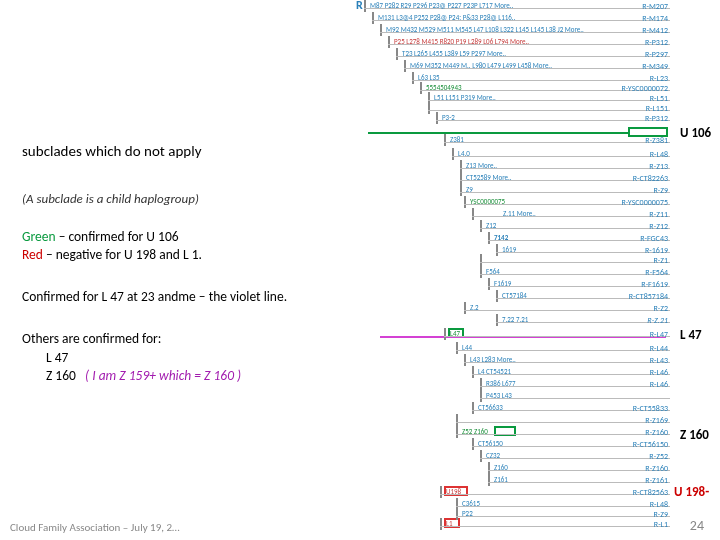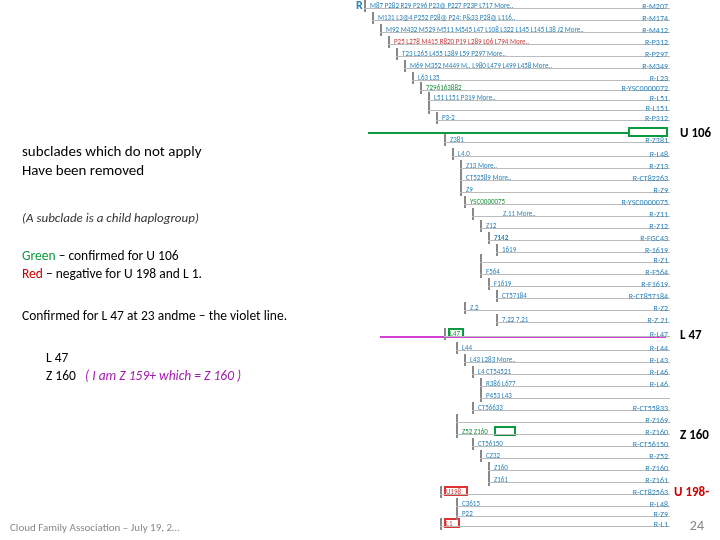--- a/index.html
+++ b/index.html
@@ -38,29 +38,29 @@
 
 </style>
 </head>
 <body>
 
 <div class="slide">
 
   <div class="left-col">
     <div class="subtitle">
       <span>subclades which do not apply</span><br>
-      <span>Have been removed</span>
     </div>
     <div class="sub-italic">(A subclade is a child haplogroup)</div>
     <div class="legend1">
       <span class="legend-green">Green</span><span> – confirmed for U 106</span><br>
       <span class="legend-red">Red</span><span> – negative for U 198 and L 1.</span>
     </div>
     <div class="para">Confirmed for L 47 at 23 andme – the violet line.</div>
     <div class="others">
+      <div>Others are confirmed for:</div>
       <div class="indent">L 47</div>
       <div class="indent">
         <span>Z 160</span>&nbsp;&nbsp;
         <span class="zcomment">( I am Z 159+ which = Z 160 )</span>
       </div>
     </div>
   </div>
 
   <div class="tree" id="tree">
     <div class="green-box" style="left:298px; top:127px; width:40px; height:10px;"></div>
@@ -95,21 +95,21 @@
       <div class="vline" style="left: 74px; top: 60px; height: 12px;"></div>
       <div class="hline" style="left: 74px; top: 68px; width: 266px;"></div>
       <div class="node-label" style="left: 80px; top: 61px;">M69 M352 M449 M.. L980 L479 L499 L458 More..</div>
       <div class="tree-right-label" style="top: 61px;">R-M349</div>
       <div class="vline" style="left: 82px; top: 72px; height: 12px;"></div>
       <div class="hline" style="left: 82px; top: 80px; width: 258px;"></div>
       <div class="node-label" style="left: 88px; top: 73px;">L63 L35</div>
       <div class="tree-right-label" style="top: 73px;">R-L23</div>
       <div class="vline" style="left: 90px; top: 82px; height: 12px;"></div>
       <div class="hline" style="left: 90px; top: 90px; width: 250px;"></div>
-      <div class="node-label green" style="left: 96px; top: 83px;">7296163882</div>
+      <div class="node-label green" style="left: 96px; top: 83px;">5554504943</div>
       <div class="tree-right-label" style="top: 83px;">R-YSC0000072</div>
       <div class="vline" style="left: 98px; top: 92px; height: 12px;"></div>
       <div class="hline" style="left: 98px; top: 100px; width: 242px;"></div>
       <div class="node-label" style="left: 104px; top: 93px;">L51 L151 P319 More..</div>
       <div class="tree-right-label" style="top: 93px;">R-L51</div>
       <div class="vline" style="left: 98px; top: 102px; height: 12px;"></div>
       <div class="hline" style="left: 98px; top: 110px; width: 242px;"></div>
       <div class="tree-right-label" style="top: 103px;">R-L151</div>
       <div class="vline" style="left: 106px; top: 112px; height: 12px;"></div>
       <div class="hline" style="left: 106px; top: 120px; width: 234px;"></div>

